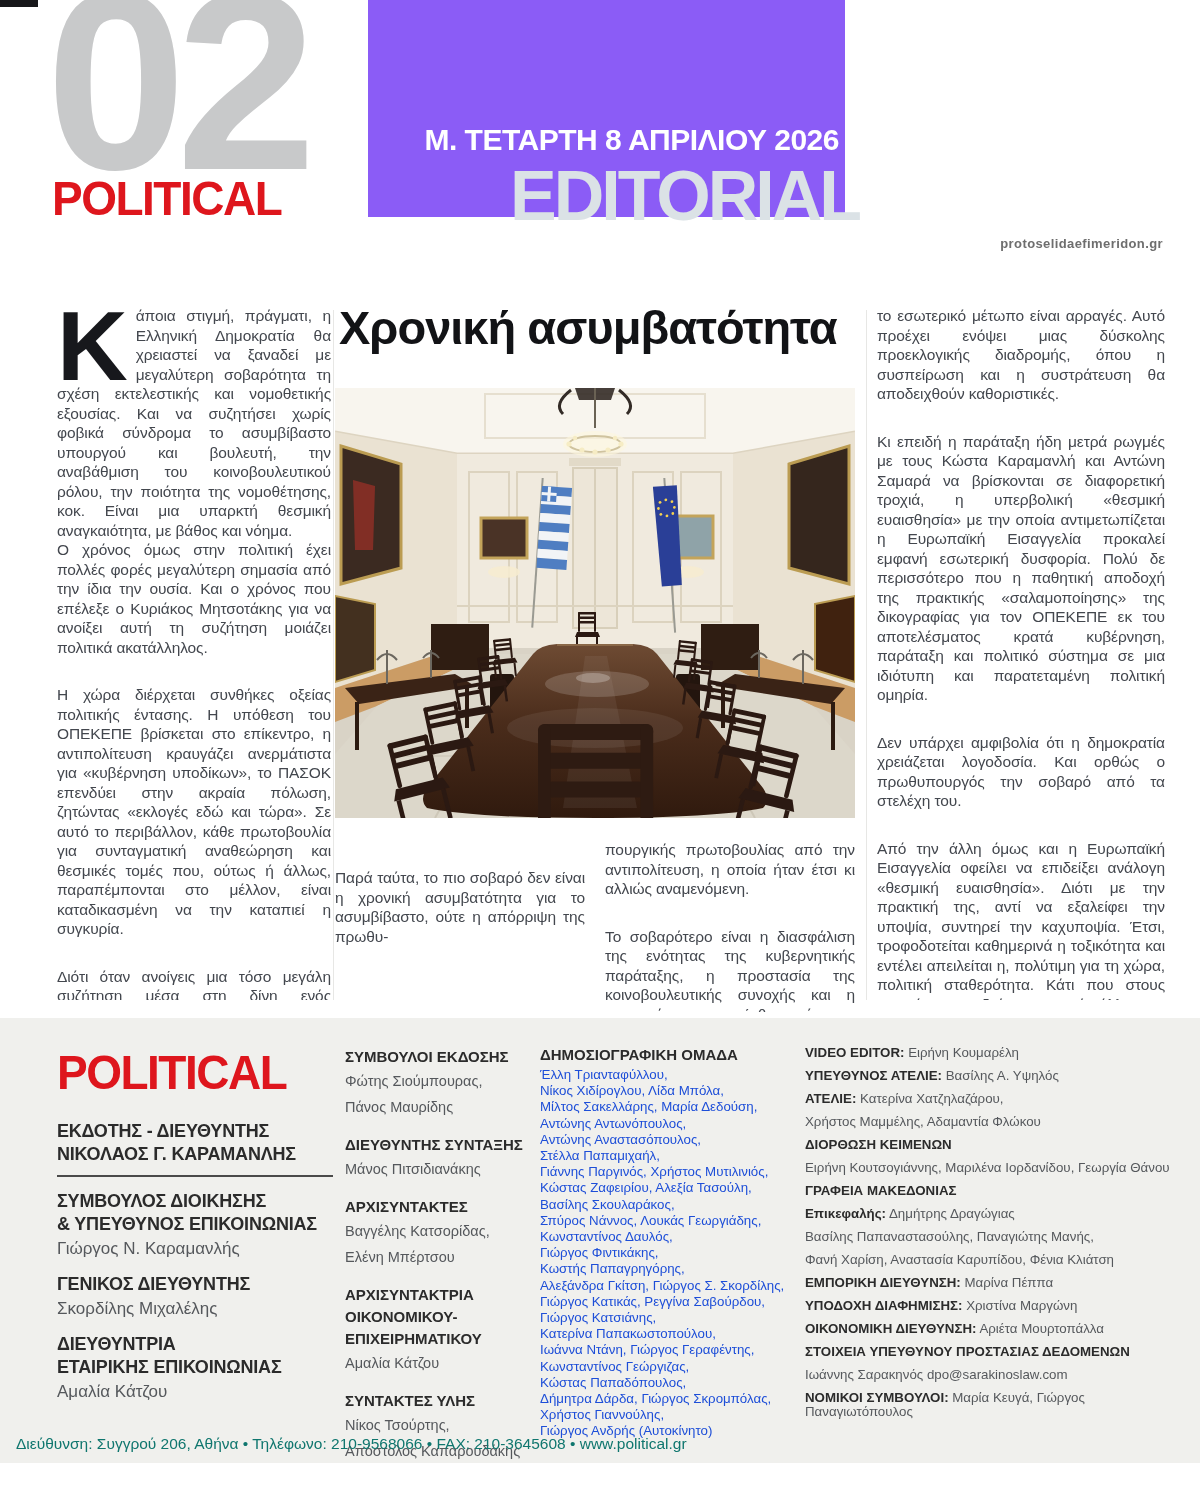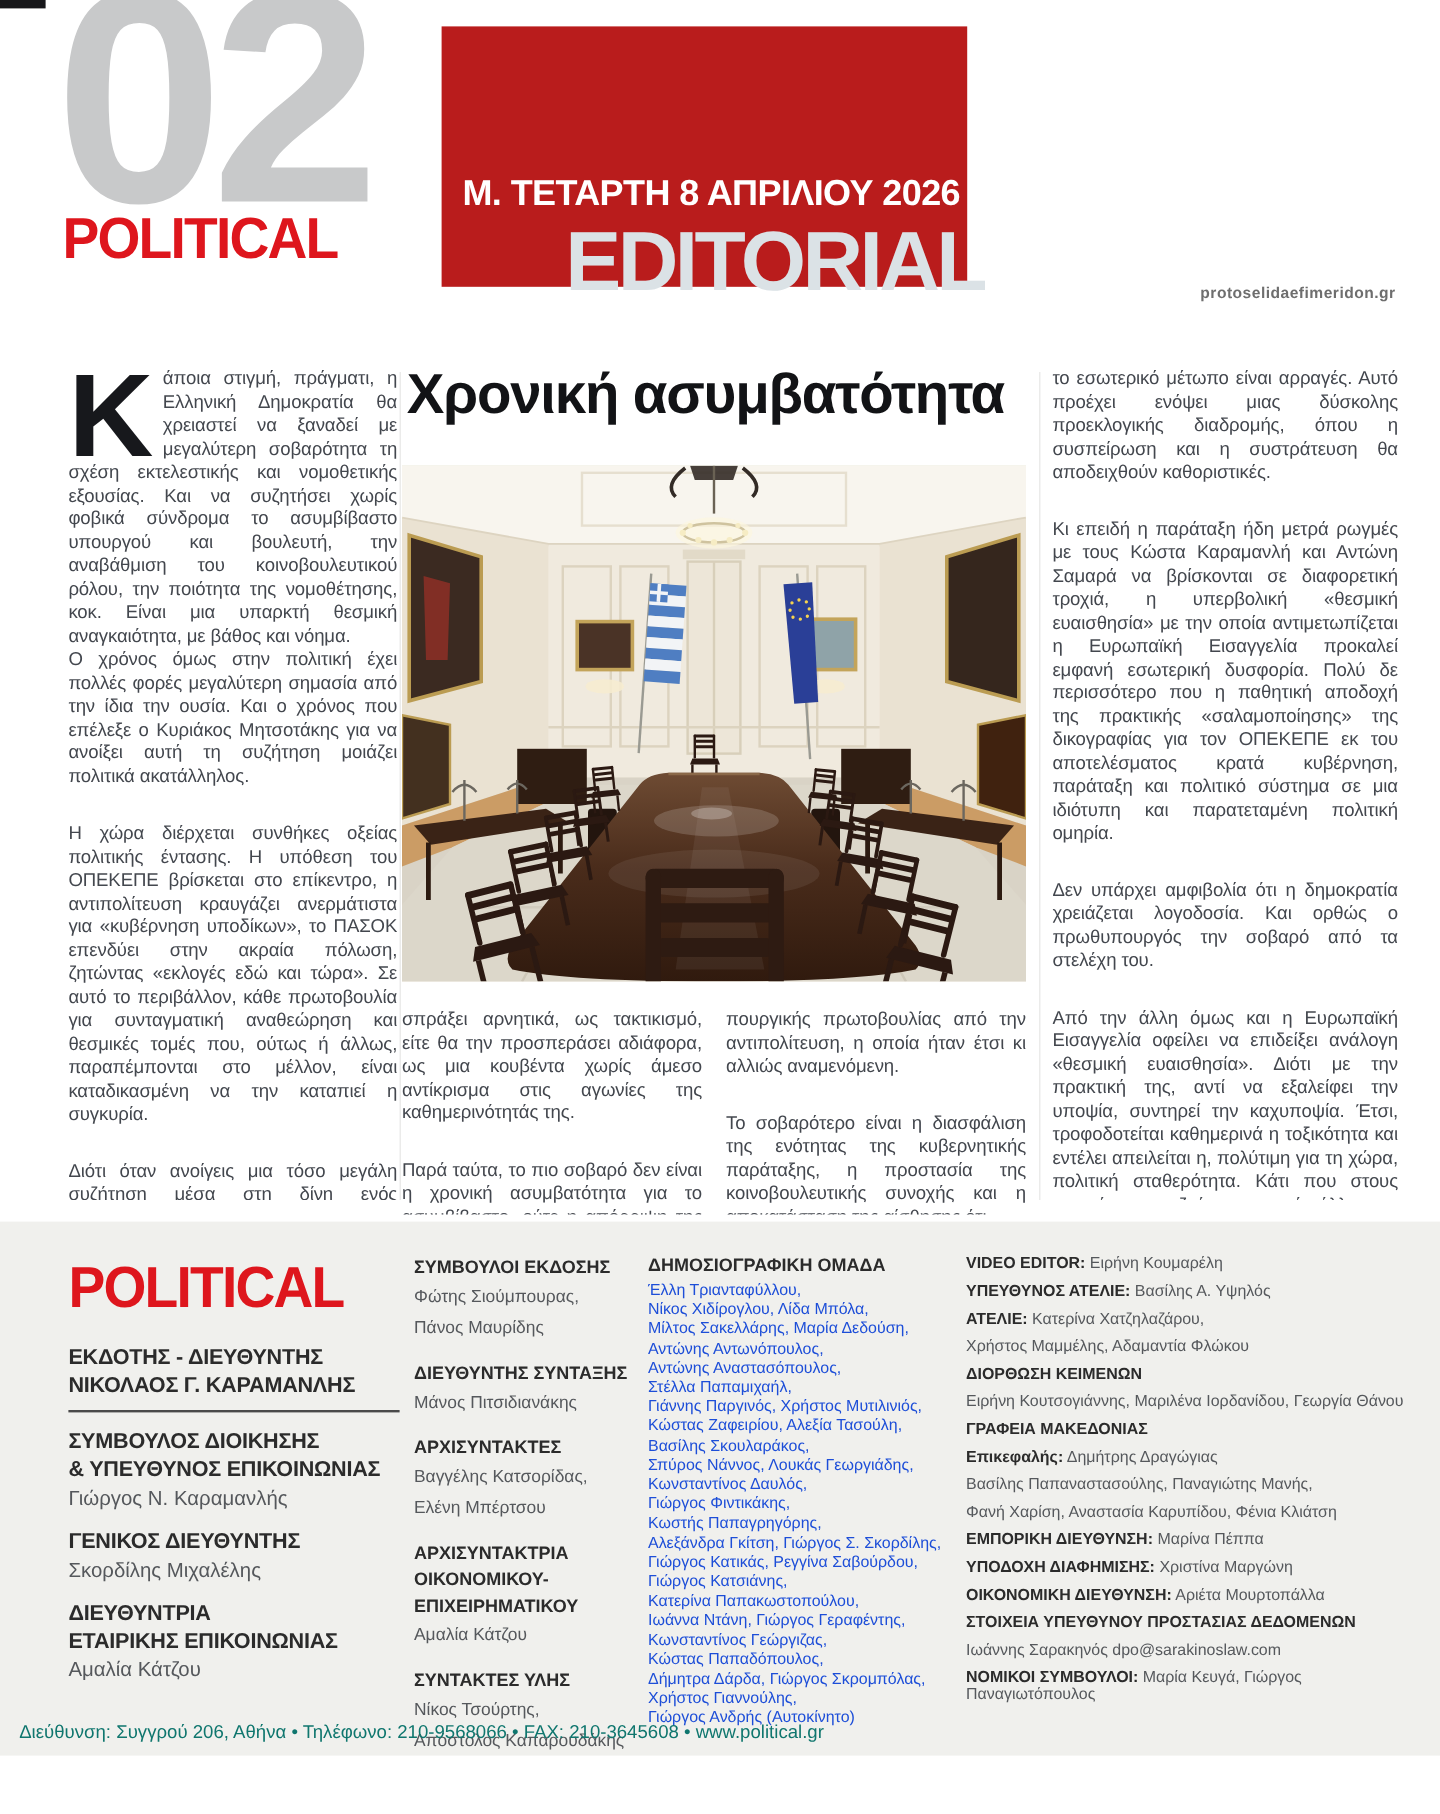--- a/index.html
+++ b/index.html
@@ -5,21 +5,21 @@
   html,body{margin:0;padding:0;background:#ffffff;}
   .page{position:relative;width:1200px;height:1512px;background:#ffffff;overflow:hidden;
         font-family:"Liberation Sans","DejaVu Sans",sans-serif;color:#43474e;}
 
   
   .corner-mark{position:absolute;left:0;top:0;width:38px;height:7px;background:#17171a;}
   .pagenum{position:absolute;left:46px;top:-44px;font-size:252px;font-weight:bold;
            letter-spacing:-10px;line-height:1;color:#c8c9ca;}
   .brand{position:absolute;left:52px;top:170px;font-size:46px;font-weight:bold;
          letter-spacing:-1.5px;color:#de161d;transform:scaleY(1.05);transform-origin:left top;}
-  .headbox{position:absolute;left:368px;top:22px;width:438px;height:217px;background:#b91c1c;}
+  .headbox{position:absolute;left:368px;top:0;width:477px;height:217px;background:#8b5cf6;}
   .headbox .date{position:absolute;right:6px;bottom:60px;font-size:30px;font-weight:bold;
                  color:#ffffff;letter-spacing:-0.5px;white-space:nowrap;}
   .headbox .section{position:absolute;right:-14px;bottom:-14px;font-size:70px;font-weight:bold;
                  color:#dbe2e6;letter-spacing:-3px;line-height:1;white-space:nowrap;}
   .sitecredit{position:absolute;right:37px;top:236px;font-size:13px;font-weight:bold;
               color:#6e6e6e;letter-spacing:0.4px;}
 
   
   .col{position:absolute;text-align:justify;font-size:15.5px;line-height:19.5px;
        letter-spacing:-0.1px;color:#43474e;overflow:hidden;}
@@ -243,21 +243,20 @@
           <use href="#ch" transform="translate(398,320) scale(0.95) rotate(12)"></use>
           <use href="#ch" transform="translate(424,356) scale(1.15) rotate(14)"></use>
         </g>
 
         <use href="#ch" fill="#2e1b12" transform="translate(203,336) scale(3.2)"></use>
       </svg>
     </div>
 
     <div class="midcols">
       <div class="col midcol1">
-        <p class="p">σπράξει αρνητικά, ως τακτικισμό, είτε θα την προσπεράσει αδιάφορα, ως μια κουβέντα χωρίς άμεσο αντίκρισμα στις αγωνίες της καθημερινότητάς της.</p>
         <p class="p gap">Παρά ταύτα, το πιο σοβαρό δεν είναι η χρονική ασυμβατότητα για το ασυμβίβαστο, ούτε η απόρριψη της πρωθυ-</p>
       </div>
       <div class="col midcol2">
         <p class="p">πουργικής πρωτοβουλίας από την αντιπολίτευση, η οποία ήταν έτσι κι αλλιώς αναμενόμενη.</p>
         <p class="p gap">Το σοβαρότερο είναι η διασφάλιση της ενότητας της κυβερνητικής παράταξης, η προστασία της κοινοβουλευτικής συνοχής και η αποκατάσταση της αίσθησης ότι</p>
       </div>
     </div>
   </div>
 
   <div class="col col3">

